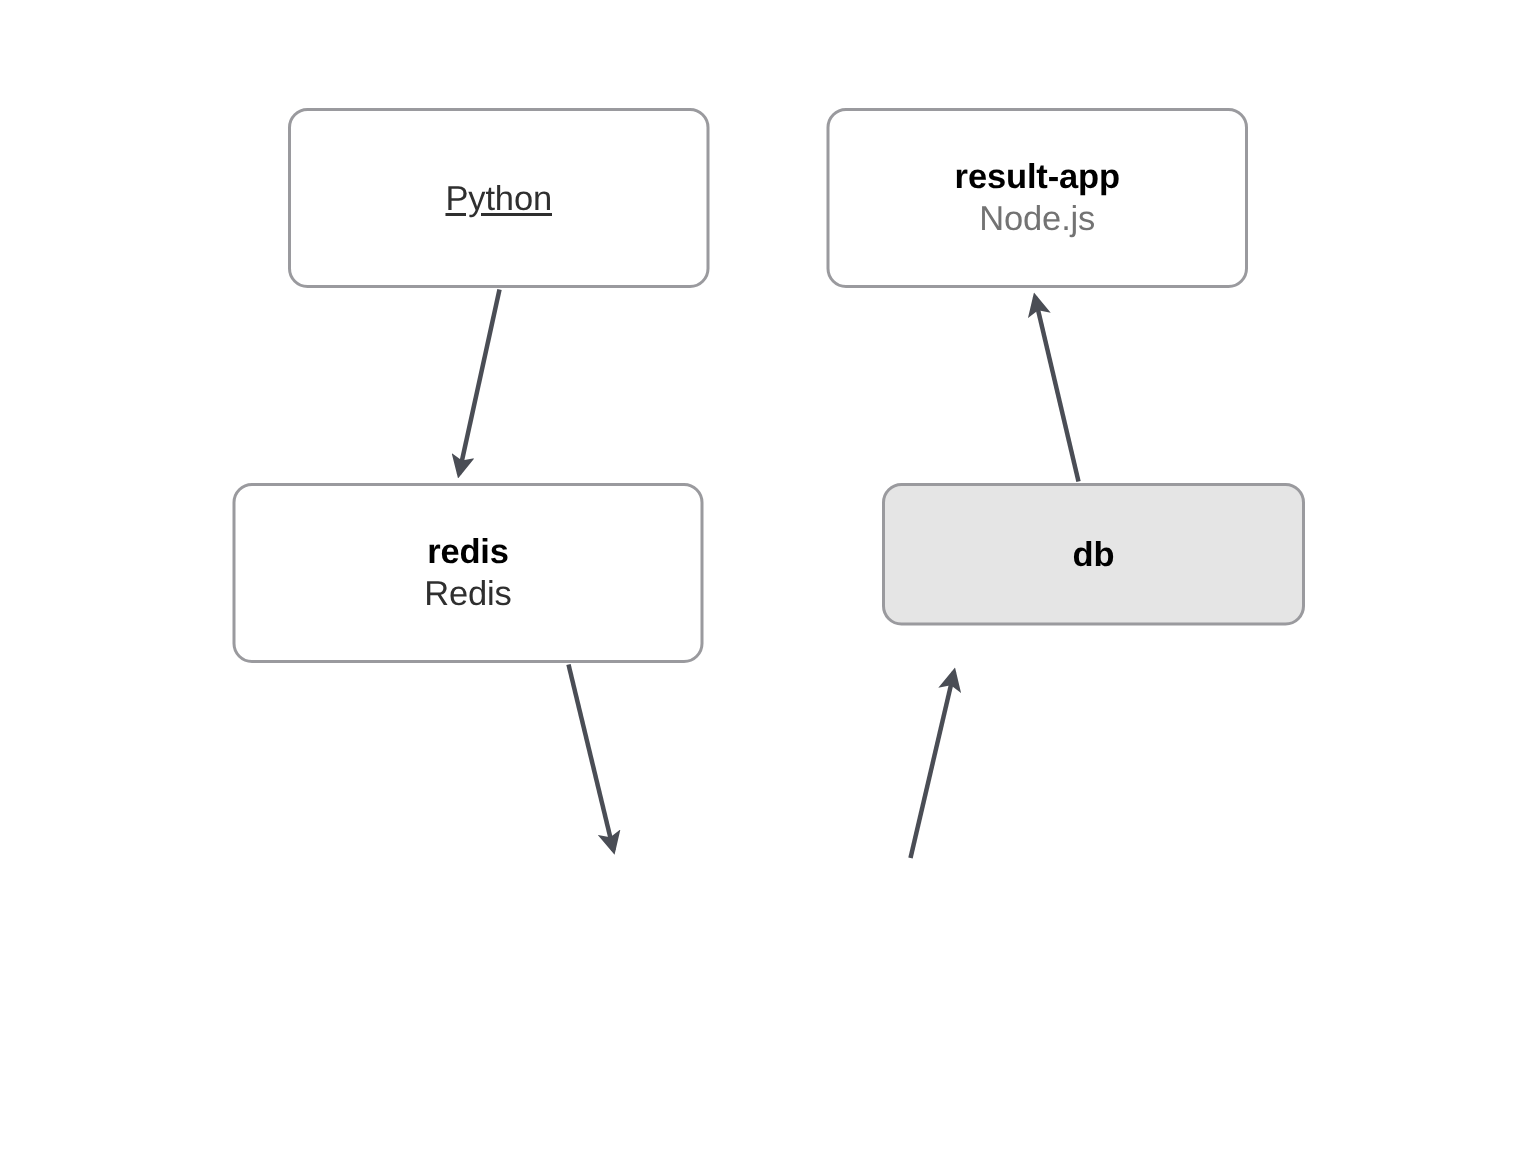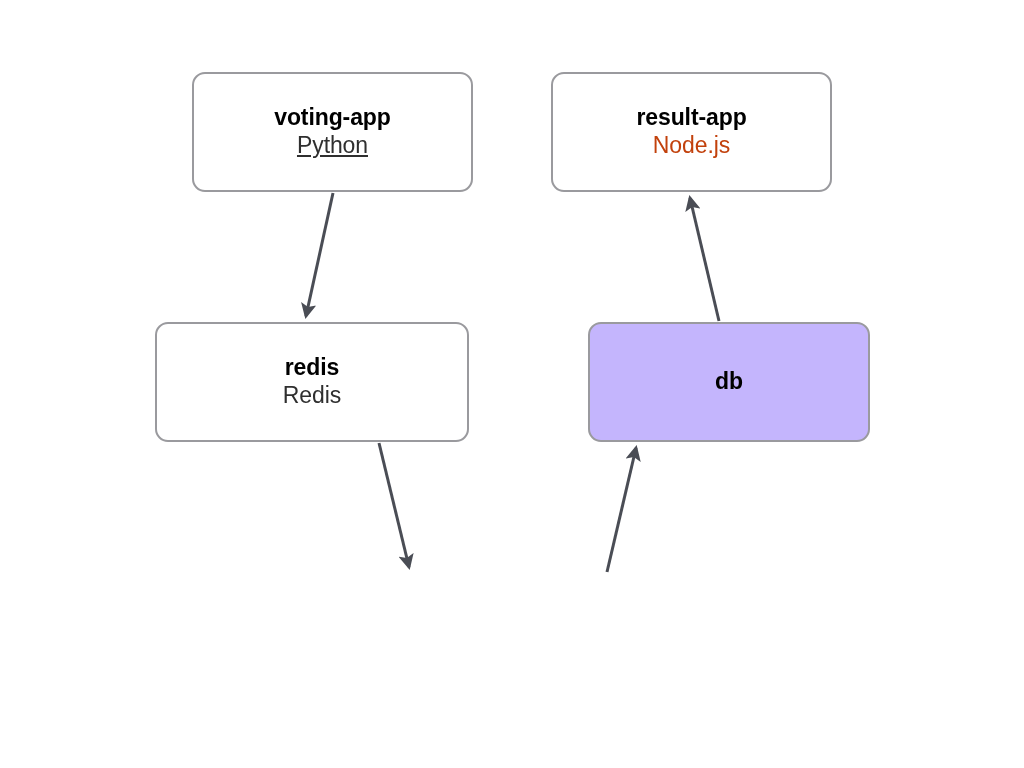--- a/index.html
+++ b/index.html
@@ -70,32 +70,31 @@
     </defs>
     <g id="edge-group">
         <line x1="333" y1="193" x2="306" y2="316" stroke="#4a4d55" stroke-width="3" stroke-linecap="butt" marker-end="url(#arrowhead)"></line>
         <line x1="379" y1="443" x2="409" y2="567" stroke="#4a4d55" stroke-width="3" stroke-linecap="butt" marker-end="url(#arrowhead)"></line>
         <line x1="607" y1="572" x2="636" y2="448" stroke="#4a4d55" stroke-width="3" stroke-linecap="butt" marker-end="url(#arrowhead)"></line>
         <line x1="719" y1="321" x2="690" y2="198" stroke="#4a4d55" stroke-width="3" stroke-linecap="butt" marker-end="url(#arrowhead)"></line>
       </g>
   </svg>
 
   <div class="node" style="left: 192px; top: 72px; width: 281px; height: 120px; border-color: rgb(154, 154, 158); background: rgb(255, 255, 255);">
-    <div class="node-title" style="color: rgb(0, 0, 0);">voting-app</div>
     <div class="node-subtitle" style="color: rgb(47, 47, 47); text-decoration: underline;">Python</div>
   </div>
 
   <div class="node" style="left: 551px; top: 72px; width: 281px; height: 120px; border-color: rgb(154, 154, 158); background: rgb(255, 255, 255);">
     <div class="node-title" style="color: rgb(0, 0, 0);">result-app</div>
-    <div class="node-subtitle" style="color: #c2410c;">Node.js</div>
+    <div class="node-subtitle" style="color: #737373;">Node.js</div>
   </div>
 
   <div class="node" style="left: 155px; top: 322px; width: 314px; height: 120px; border-color: rgb(154, 154, 158); background: rgb(255, 255, 255);">
     <div class="node-title" style="color: rgb(0, 0, 0);">redis</div>
     <div class="node-subtitle" style="color: rgb(47, 47, 47);">Redis</div>
   </div>
 
-  <div class="node" style="left: 588px; top: 322px; width: 282px; height: 120px; border-color: rgb(154, 154, 158); background: #c4b5fd;">
+  <div class="node" style="left: 588px; top: 322px; width: 282px; height: 95px; border-color: rgb(154, 154, 158); background: #e5e5e5;">
     <div class="node-title" style="color: rgb(0, 0, 0);">db</div>
   </div>
 
 
 </div>
 
 </body></html>

